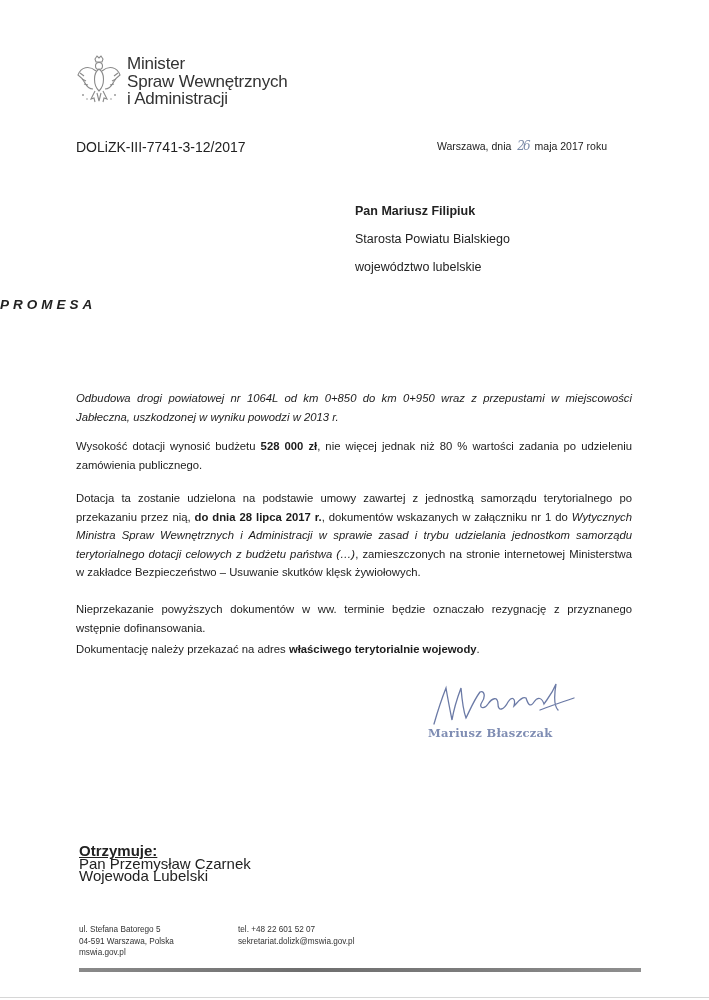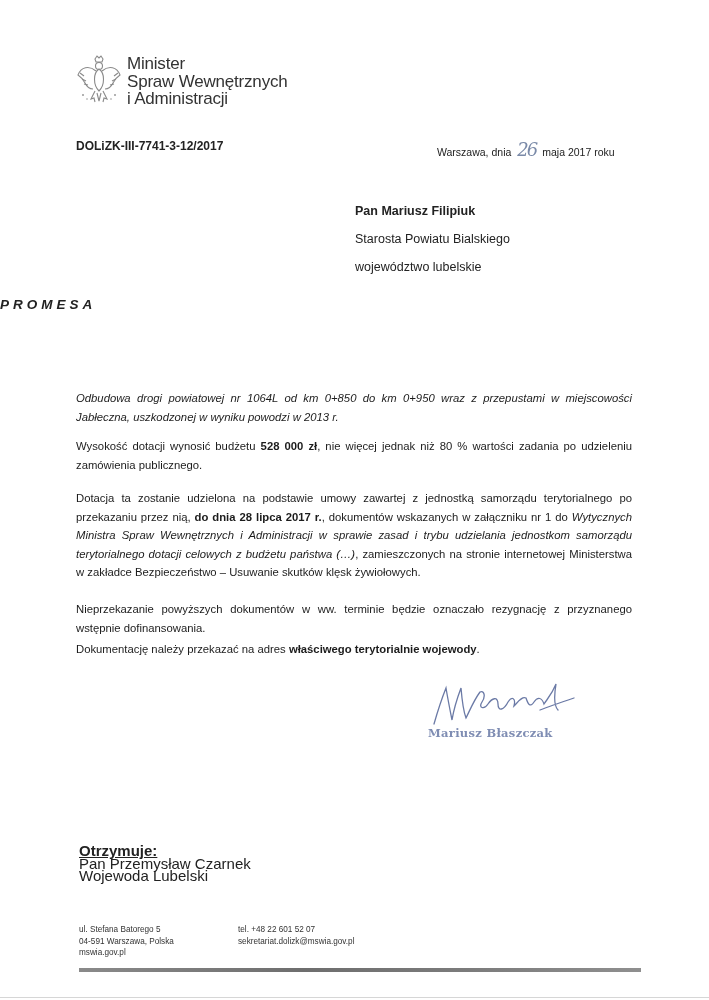--- a/index.html
+++ b/index.html
@@ -3,23 +3,23 @@
 <meta charset="utf-8">
 <style>
   html, body { margin: 0; padding: 0; background: #ffffff; }
   body { width: 709px; height: 1000px; position: relative; overflow: hidden;
          font-family: "Liberation Sans", sans-serif; color: #1a1a1a; }
   .page { position: absolute; left: 0; top: 0; width: 709px; height: 700px; background: #fff; padding-left: 35px; }
   .abs { position: absolute; }
   .emblem { left: 75px; top: 55px; width: 48px; height: 52px; }
   .ministry { left: 127px; top: 55px; font-size: 17px; line-height: 17.5px; color: #333; letter-spacing: -0.2px; }
   .ministry div { white-space: nowrap; }
-  .ref { left: 76px; top: 139px; font-size: 12px; color: #222; font-weight: bold; }
+  .ref { left: 76px; top: 139px; font-size: 14px; color: #222; }
   .date { left: 437px; top: 139px; font-size: 10.5px; color: #222; white-space: nowrap; }
-  .date .hand { font-family: "DejaVu Serif", serif; font-style: italic; color: #7a8aa8; font-size: 18px; margin: 16px 6px; letter-spacing: -2px; }
+  .date .hand { font-family: "DejaVu Serif", serif; font-style: italic; color: #7a8aa8; font-size: 12px; margin: 16px 6px; letter-spacing: -2px; }
   .recipient { left: 355px; top: 197px; font-size: 12.5px; line-height: 28px; color: #222; }
   .recipient .name { font-weight: bold; }
   .title { left: 0; width: 709px; top: 297px; font-size: 13.5px; font-weight: bold; font-style: italic; letter-spacing: 4px; color: #222; }
   .body { left: 76px; width: 556px; font-size: 11.3px; line-height: 18.5px; color: #1c1c1c; text-align: justify; }
   .p1 { top: 346px; }
   .p2 { top: 389px; font-style: italic; }
   .p3 { top: 437px; }
   .p4 { top: 489px; }
   .p5 { top: 600px; }
   .p6 { top: 640px; }

